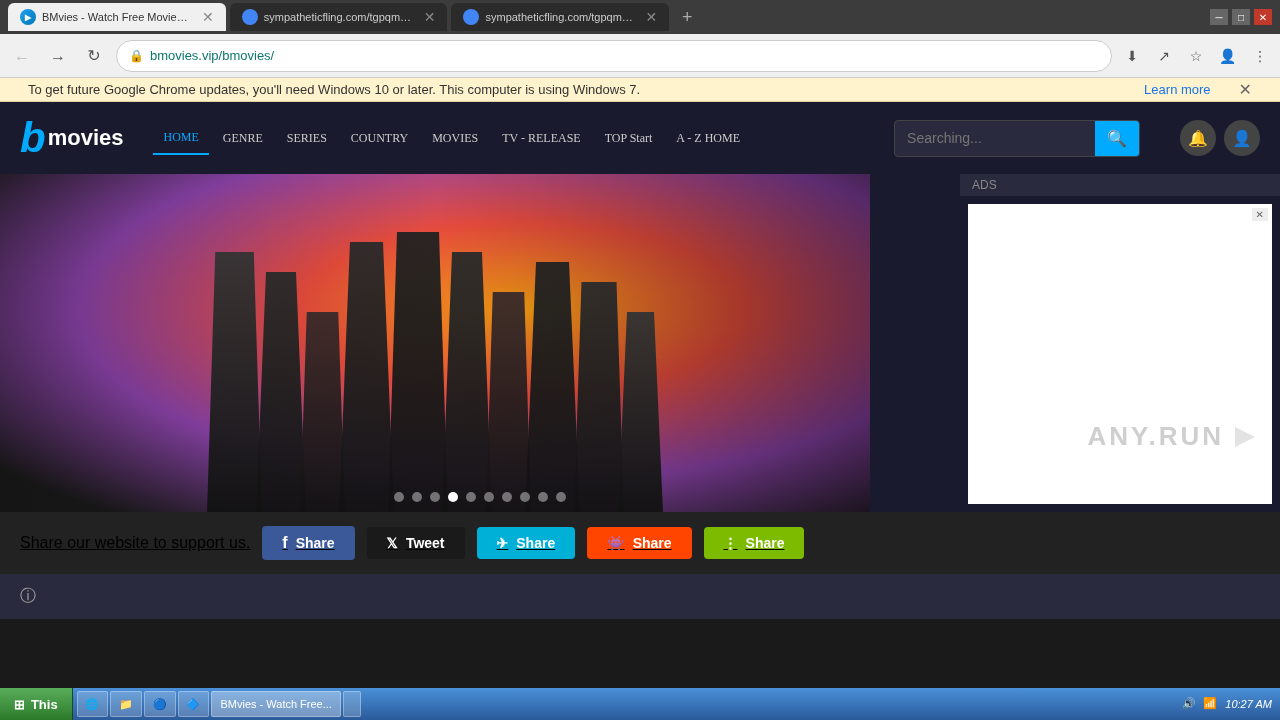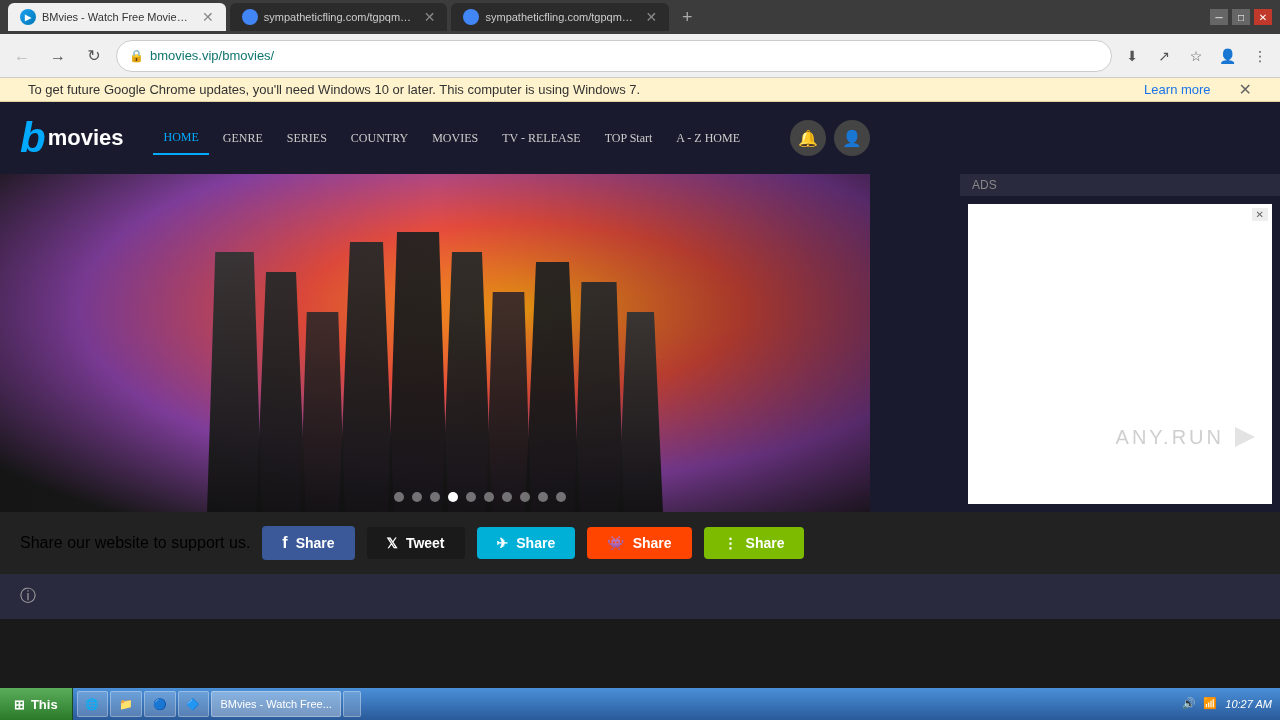--- a/index.html
+++ b/index.html
@@ -53,21 +53,21 @@
     .dots-container { position: absolute; bottom: 10px; left: 0; right: 0; display: flex; justify-content: center; gap: 8px; }
     .dot { width: 10px; height: 10px; border-radius: 50%; background: rgba(255,255,255,0.4); cursor: pointer; }
     .dot.active { background: white; }
 
     .ads-panel { width: 320px; background: #1a1a2e; }
     .ads-label { background: #2a2a3e; color: #888; font-size: 12px; padding: 4px 12px; }
     .ads-content { background: white; margin: 8px; height: 300px; position: relative; }
     .ads-close { position: absolute; top: 4px; right: 4px; font-size: 10px; color: #666; background: #eee; padding: 1px 4px; cursor: pointer; }
 
     
-    .share-bar { background: #222; padding: 14px 20px; display: flex; align-items: center; gap: 12px; }
+    .share-bar { background: #222; padding: 14px 20px; display: flex; align-items: center; gap: 12px; text-decoration: underline; }
     .share-btn { display: flex; align-items: center; gap: 8px; padding: 8px 20px; border-radius: 4px; border: none; cursor: pointer; font-size: 14px; color: white; font-weight: bold; }
     .fb-btn { background: #3b5998; }
     .tw-btn { background: #1a1a1a; }
     .tg-btn { background: #00b0d7; }
     .rd-btn { background: #ff4500; }
     .sh-btn { background: #7cbb00; }
 
     
     .info-bar { background: #2a2a3e; padding: 12px 20px; display: flex; align-items: center; gap: 10px; }
     .info-icon { color: #aaa; font-size: 16px; }
@@ -167,20 +167,24 @@
   <nav class="nav-menu">
     <a class="nav-item active">HOME</a>
     <a class="nav-item">GENRE</a>
     <a class="nav-item">SERIES</a>
     <a class="nav-item">COUNTRY</a>
     <a class="nav-item">MOVIES</a>
     <a class="nav-item">TV - RELEASE</a>
     <a class="nav-item">TOP Start</a>
     <a class="nav-item">A - Z HOME</a>
   </nav>
+  <div class="search-box">
+    <input class="search-input" type="text" placeholder="Searching..." style="">
+    <button class="search-btn">🔍</button>
+  </div>
   <div class="header-icons">
     <div class="header-icon">🔔</div>
     <div class="header-icon">👤</div>
   </div>
 </div>
 
 <div class="main-content" style="position:relative;">
 
   <div class="hero-section">
     <div class="hero-bg">
@@ -216,21 +220,21 @@
   </div>
 
   <div class="ads-panel">
     <div class="ads-label">ADS</div>
     <div class="ads-content">
       <span class="ads-close">✕</span>
     </div>
   </div>
 
   <div class="anyrun-watermark">
-    <span style="color:#888;font-size:20px;font-weight:normal;letter-spacing:3px;">ANY.RUN</span>
+    <span style="color:#888;font-size:26px;font-weight:bold;letter-spacing:3px;">ANY.RUN</span>
     <svg width="30" height="30" viewBox="0 0 30 30">
       <polygon points="5,5 25,15 5,25" fill="#888" opacity="0.6"></polygon>
     </svg>
   </div>
 </div>
 
 <div class="share-bar">
   <span>Share our website to support us.</span>
   <button class="share-btn fb-btn">
     <span style="font-size:16px;">f</span>

